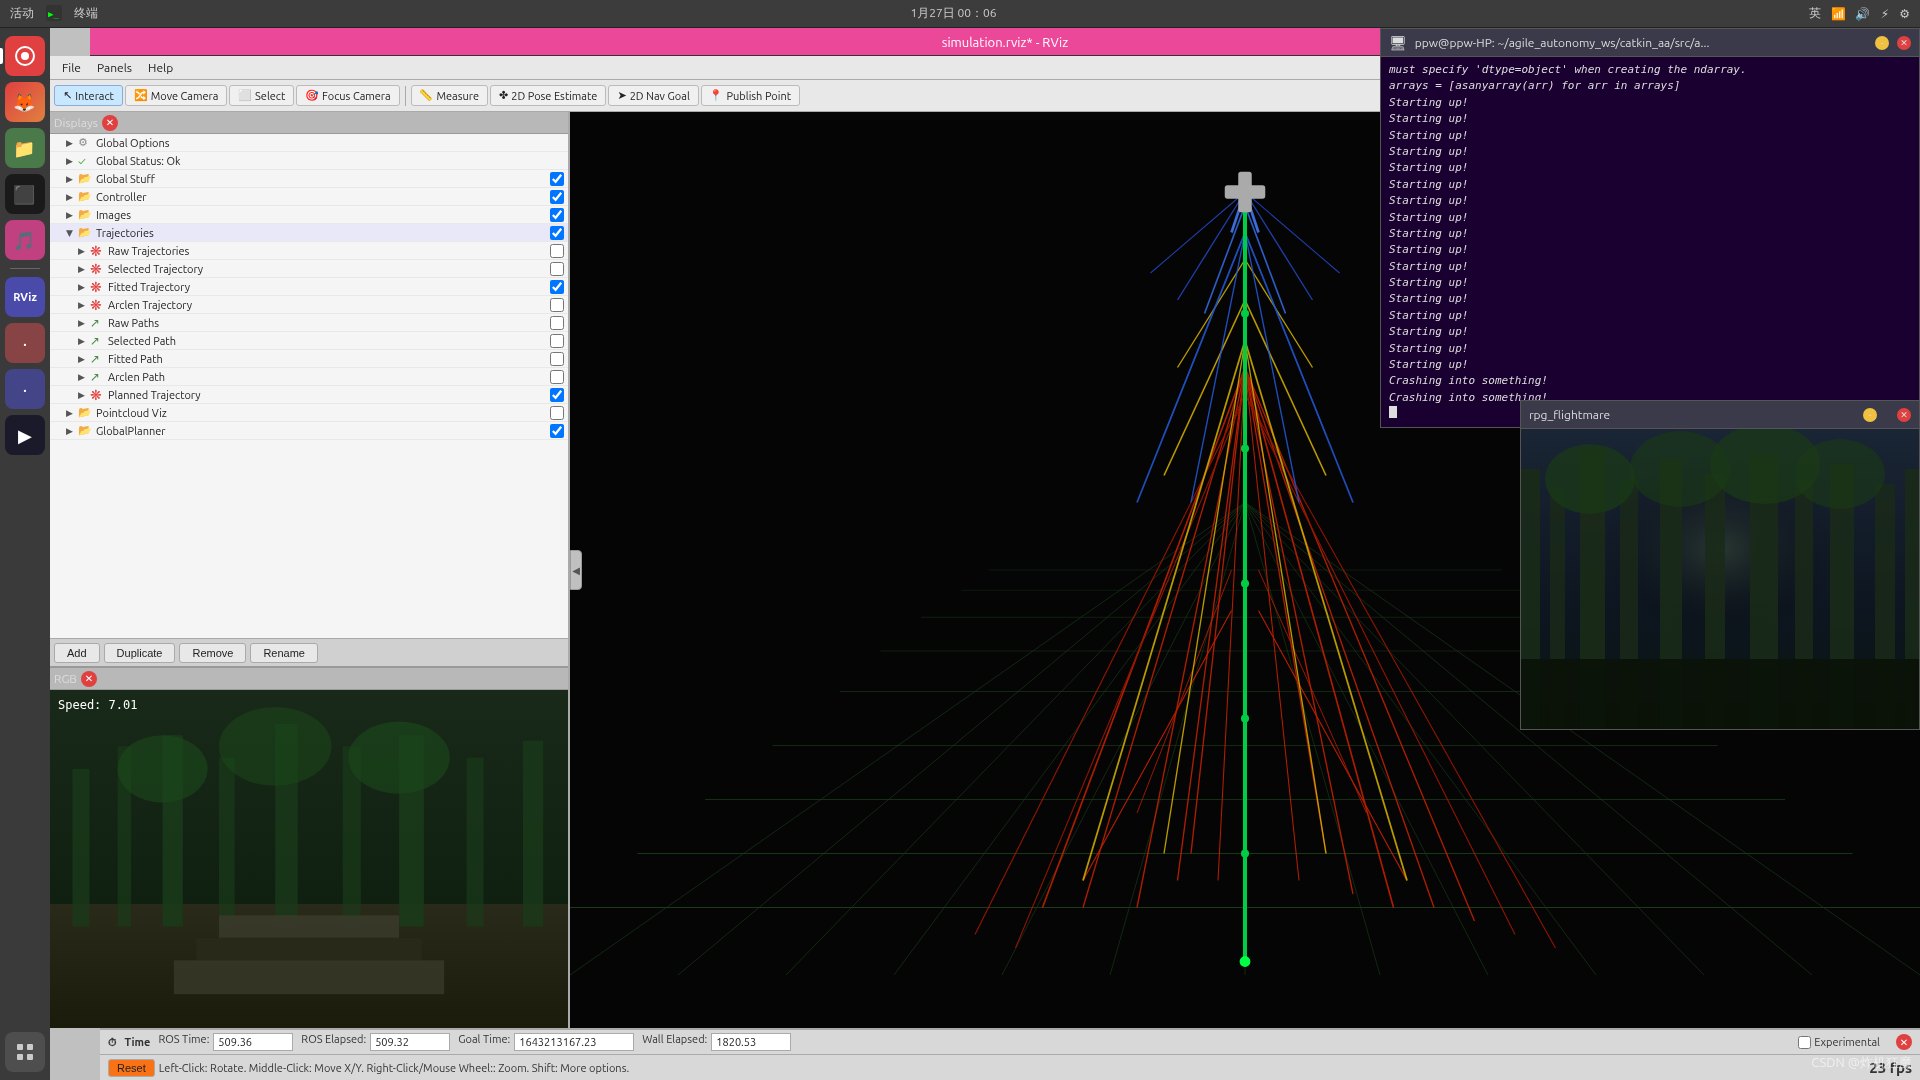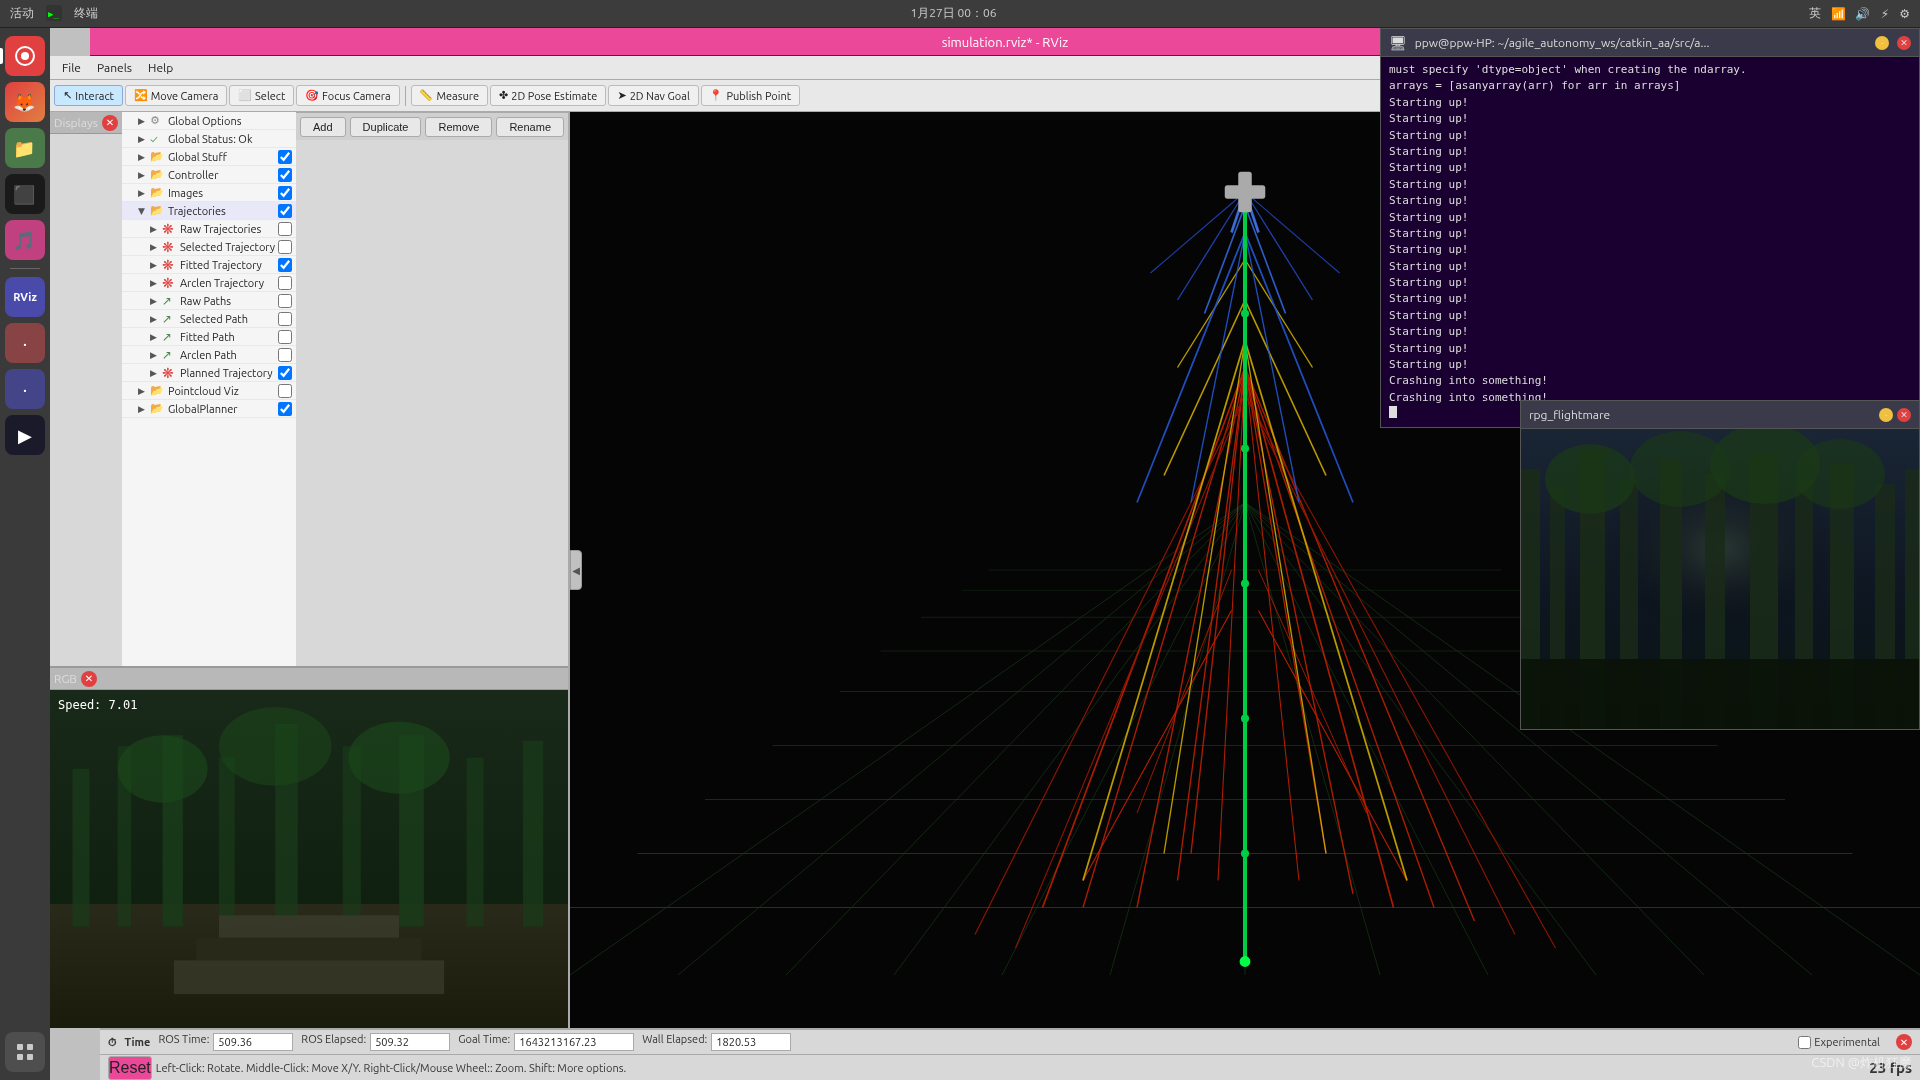--- a/index.html
+++ b/index.html
@@ -115,21 +115,21 @@
       background: #d8d8d8;
       border-right: 2px solid #aaa;
       display: flex;
       flex-direction: column;
     }
 
     
     .displays-panel {
       flex: 1;
       display: flex;
-      flex-direction: row;
+      flex-direction: column;
       border-bottom: 2px solid #999;
       justify-content: space-between;
     }
     .panel-header {
       height: 22px;
       background: #b8b8b8;
       display: flex;
       align-items: center;
       padding: 0 4px;
       border-bottom: 1px solid #999;
@@ -265,41 +265,41 @@
     .terminal-close { background: #e04040; }
     .terminal-content {
       padding: 4px 8px;
       font-family: monospace;
       font-size: 11px;
       color: #ddd;
       height: calc(100% - 28px);
       overflow-y: auto;
       background: #1a0030;
     }
-    .terminal-content p { margin: 1px 0; line-height: 1.4; }
+    .terminal-content p { margin: 1px 0; line-height: 1.4; font-style: italic; }
     .terminal-cursor { display: inline-block; width: 8px; height: 12px; background: #ddd; }
 
     
     .flightmare-window {
       position: absolute;
       top: 400px;
       right: 0;
       width: 400px;
       height: 330px;
       background: #1a1a2a;
       border: 1px solid #555;
       z-index: 50;
     }
     .flightmare-titlebar {
       height: 28px;
       background: #3a3a4a;
       display: flex;
       align-items: center;
       padding: 13px 8px;
-      gap: 4px;
+      gap: 20px;
       border-bottom: 1px solid #555;
     }
     .flightmare-title { flex: 1; font-size: 12px; color: #ddd; }
     .flightmare-content {
       width: 100%;
       height: calc(100% - 28px);
       background: linear-gradient(to bottom, #1a2a3a 0%, #0a1520 40%, #1a2a1a 80%, #0a1a0a 100%);
       position: relative;
       overflow: hidden;
     }
@@ -346,25 +346,25 @@
     }
     .experimental-cb { display: flex; align-items: center; gap: 3px; margin-left: auto; font-size: 11px; color: #333; }
     .time-bottom {
       height: 26px;
       display: flex;
       align-items: center;
       gap: 4px;
       padding: 0 8px;
     }
     .time-reset-btn {
-      padding: 2px 0;
-      background: #ec4899;
+      padding: 2px 8px;
+      background: #f97316;
       border: 1px solid #aaa;
       border-radius: 3px;
-      font-size: 16px;
+      font-size: 11px;
       color: #222;
       cursor: pointer;
     }
     .time-help { font-size: 11px; color: #333; }
     .fps-badge { margin-left: auto; font-size: 15px; color: #333; font-weight: bold; text-align: center; }
 
     
     .dock {
       position: absolute;
       top: 28px; left: 0;

